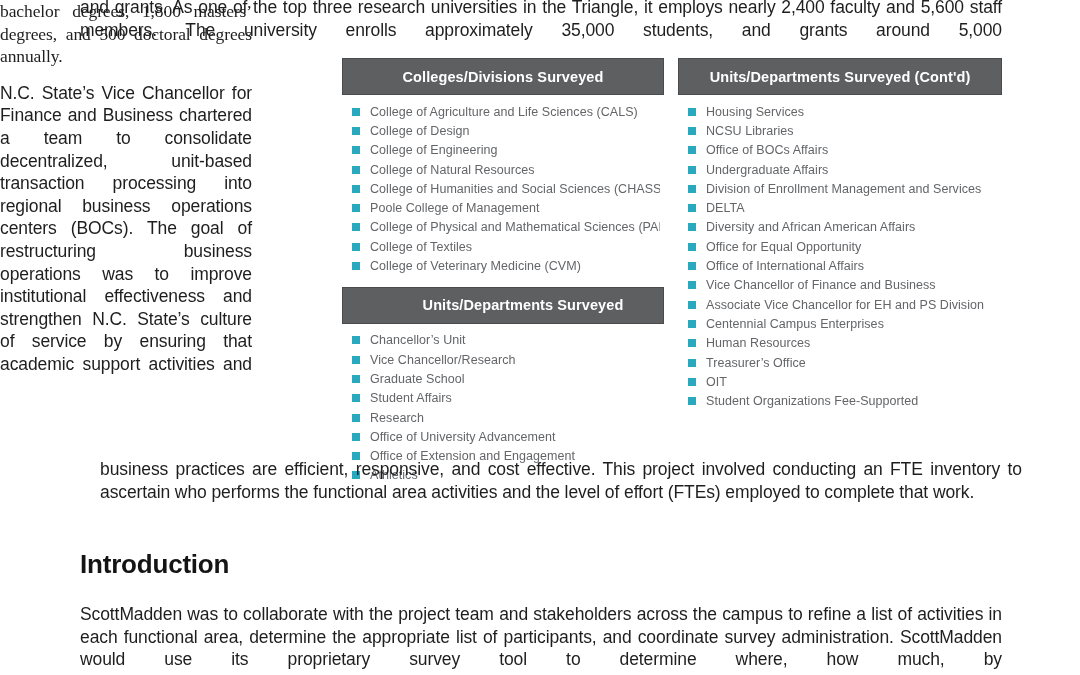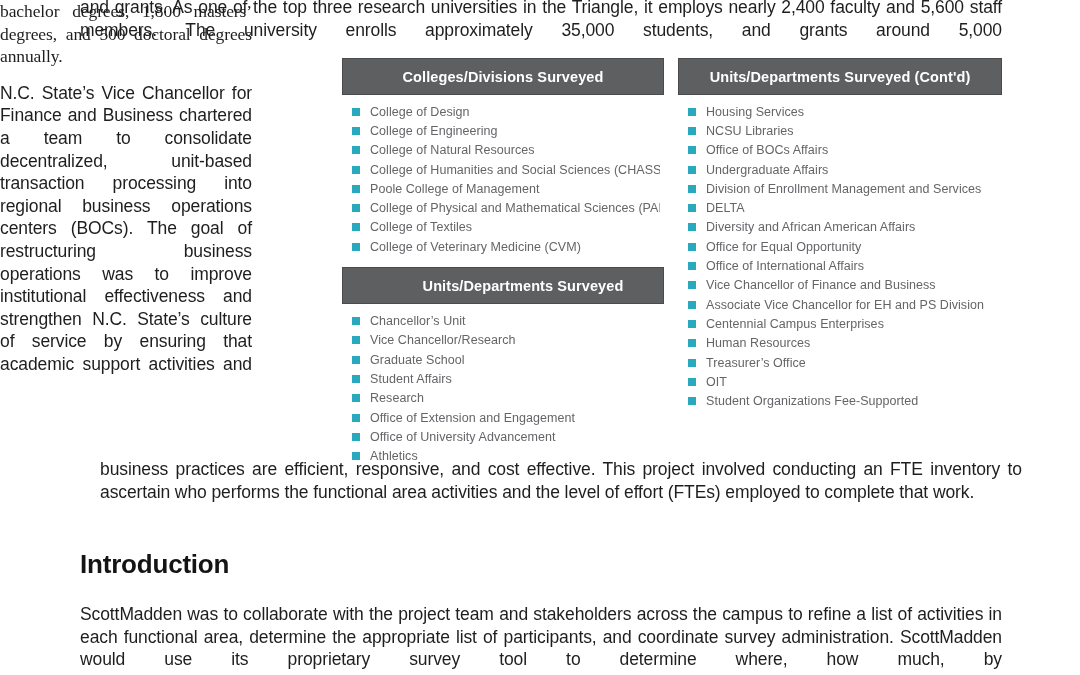--- a/index.html
+++ b/index.html
@@ -69,20 +69,24 @@
 
   <div id="left-column">
     <div class="body-text p1" style="position:static;font-family:Liberation Serif, serif;">bachelor degrees, 1,800 masters’ degrees, and 500 doctoral degrees annually.</div>
     <div class="body-text justify-all" style="position:static;">N.C. State’s Vice Chancellor for Finance and Business chartered a team to consolidate decentralized, unit-based transaction processing into regional business operations centers (BOCs). The goal of restructuring business operations was to improve institutional effectiveness and strengthen N.C. State’s culture of service by ensuring that academic support activities and</div>
   </div>
 
   <div id="box-left" class="survey-box">
     <div class="box-header">Colleges/Divisions Surveyed</div>
     <div class="box-list">
 
+        <div class="row">
+          <span class="bullet"></span>
+          <span class="label">College of Agriculture and Life Sciences (CALS)</span>
+        </div>
 
         <div class="row">
           <span class="bullet"></span>
           <span class="label">College of Design</span>
         </div>
 
         <div class="row">
           <span class="bullet"></span>
           <span class="label">College of Engineering</span>
         </div>
@@ -140,26 +144,26 @@
           <span class="label">Student Affairs</span>
         </div>
 
         <div class="row">
           <span class="bullet"></span>
           <span class="label">Research</span>
         </div>
 
         <div class="row">
           <span class="bullet"></span>
+          <span class="label">Office of University Advancement</span>
+        </div>
+
+        <div class="row">
+          <span class="bullet"></span>
           <span class="label">Office of Extension and Engagement</span>
-        </div>
-
-        <div class="row">
-          <span class="bullet"></span>
-          <span class="label">Office of University Advancement</span>
         </div>
 
         <div class="row">
           <span class="bullet"></span>
           <span class="label">Athletics</span>
         </div>
       </div>
   </div>
 
   <div id="box-right" class="survey-box">

